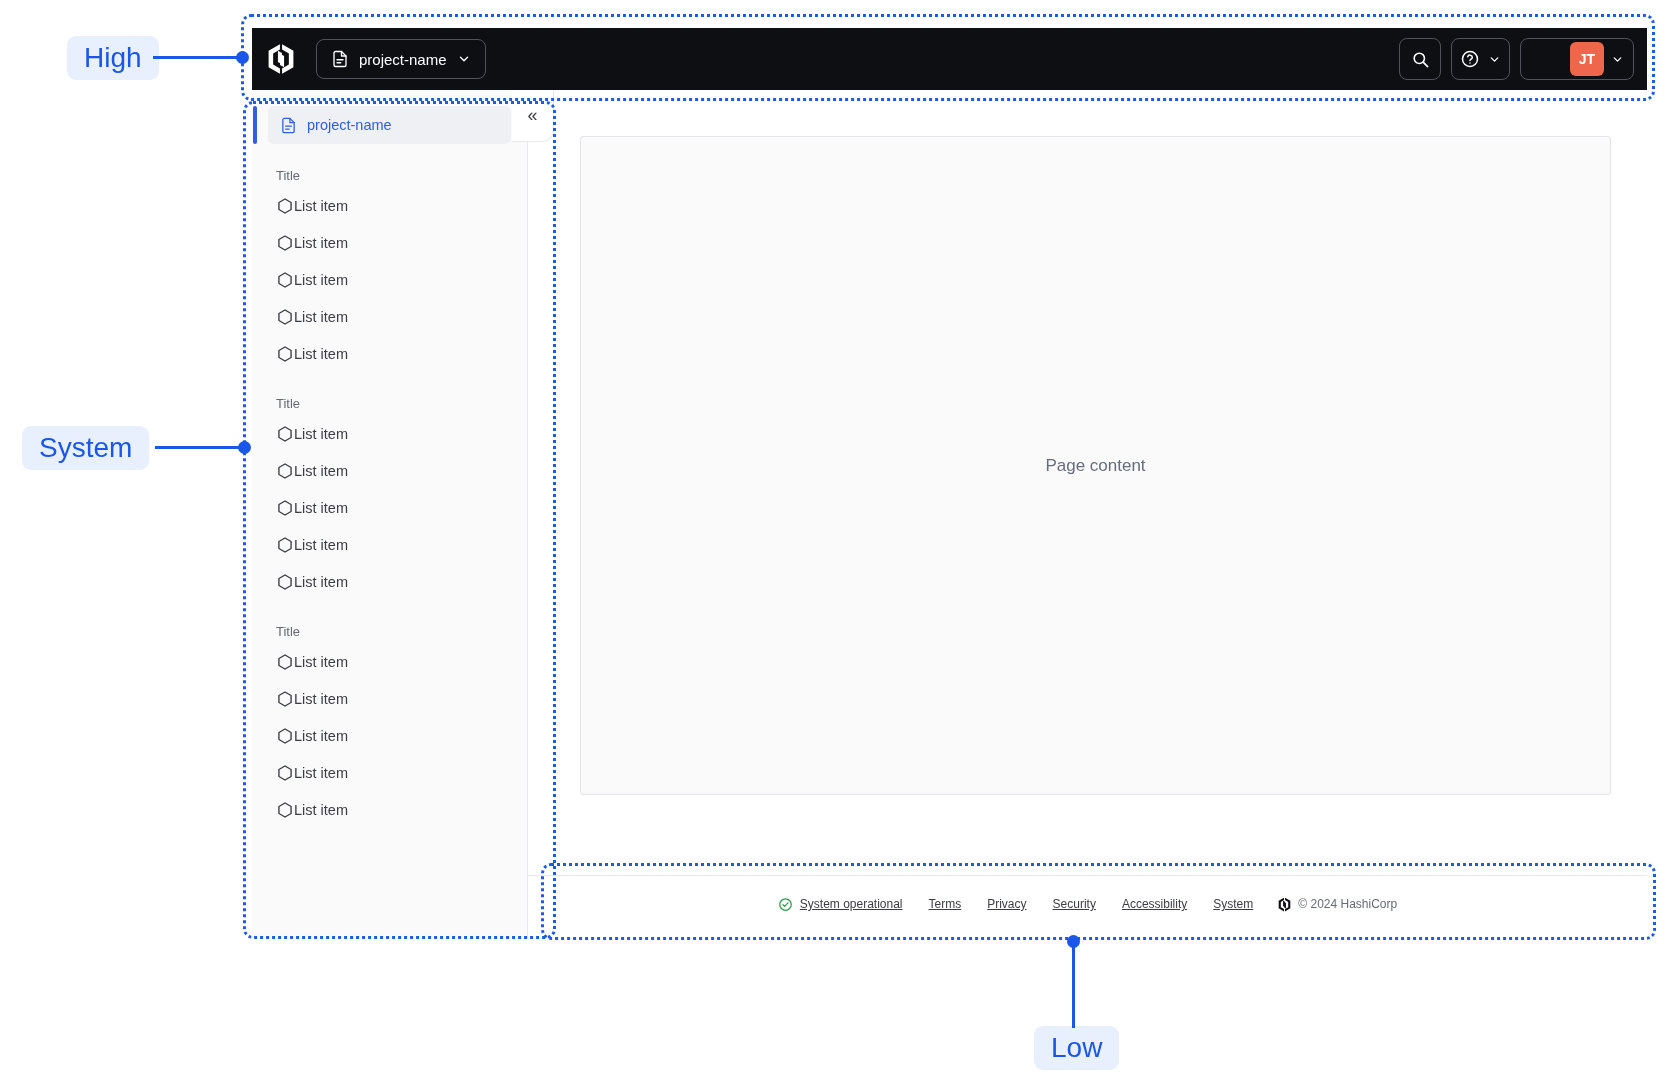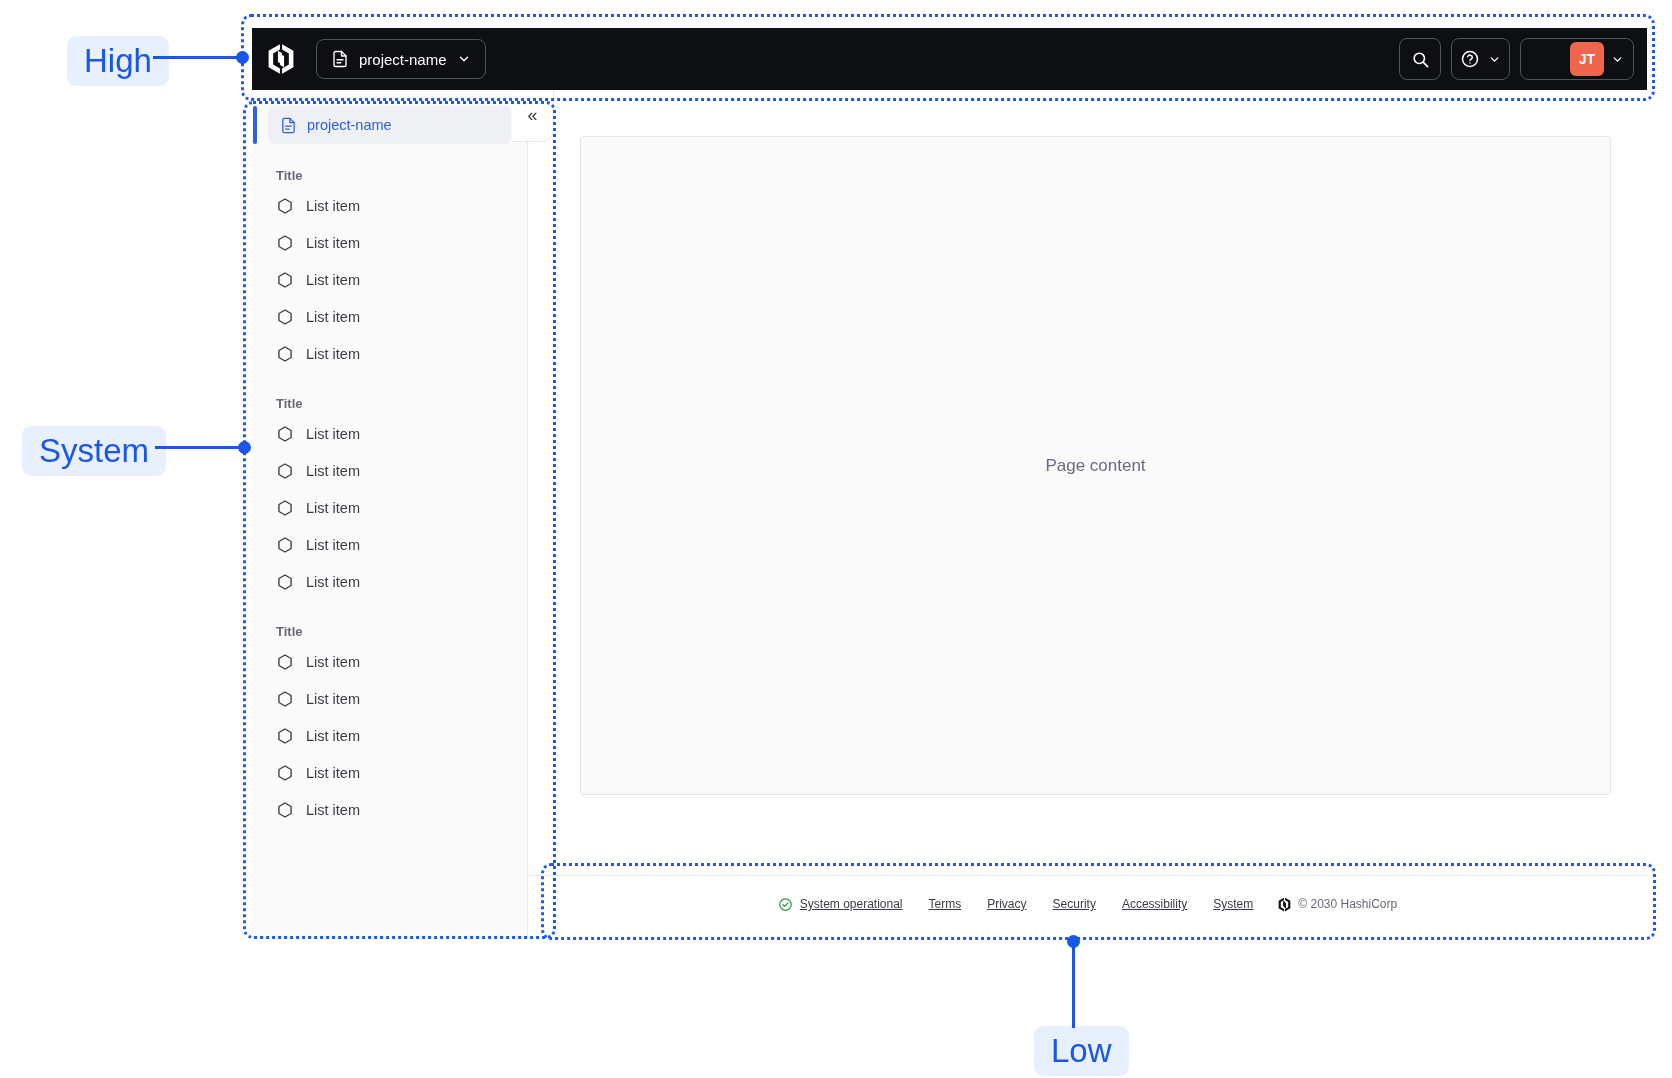--- a/index.html
+++ b/index.html
@@ -27,22 +27,22 @@
 
   
   .sidebar { position:absolute; left:252px; top:90px; width:276px; height:848px;
     background:#fafafa; border-right:1px solid #e7e8eb; padding-top:16px; }
   .active-bar { position:absolute; left:1px; top:16px; width:4px; height:38px;
     border-radius:3px; background:#2d5fe8; }
   .side-header { margin:0 16px; height:38px; background:#eff0f3; border-radius:6px;
     display:flex; align-items:center; gap:10px; padding:0 12px; color:#2d5fe8;
     font-size:14.5px; cursor:pointer; }
   .side-section { padding:0 16px; margin-top:24px; }
-  .side-title { font-size:13px; font-weight:700; color:#656a76; padding-left:8px; margin-bottom:4px; }
-  .side-item { height:37px; display:flex; align-items:center; gap:12px; padding-left:8px;
+  .side-title { font-size:13px; font-weight:400; color:#656a76; padding-left:8px; margin-bottom:4px; }
+  .side-item { height:37px; display:flex; align-items:center; gap:0; padding-left:8px;
     font-size:14.5px; color:#3b3d45; border-radius:6px; cursor:pointer; }
   .collapse-btn { position:absolute; left:512px; top:90px; width:42px; height:52px;
     background:#fff; border:none; border-right:1px solid #e7e8eb; border-bottom:1px solid #e7e8eb;
     border-bottom-right-radius:12px; color:#3b3d45; font-size:18px; cursor:pointer;
     display:flex; align-items:center; justify-content:center; font-family:inherit; }
 
   
   .content-box { position:absolute; left:580px; top:136px; width:1031px; height:659px;
     background:#fafafb; border:1px solid #e3e5e8; border-radius:3px;
     display:flex; align-items:center; justify-content:center; }
@@ -55,21 +55,21 @@
   .footer a { color:#3b3d45; text-decoration:underline; cursor:pointer; }
   .status { display:flex; align-items:center; gap:7px;justify-content:flex-end; }
   .copyright { display:flex; align-items:center; gap:6px; color:#656a76; margin-left:-2px; }
 
   
   .region { position:absolute; border:3px dotted #1c5be8; border-radius:10px; pointer-events:none; }
   .region-high   { left:241px; top:14px;  width:1414px; height:87px; }
   .region-medium { left:243px; top:101px; width:313px;  height:838px; }
   .region-low    { left:541px; top:863px; width:1115px; height:77px; }
   .pill { position:absolute; background:#e8f0fd; color:#1a57e8; border-radius:9px;
-    font-size:33px; font-weight:500; padding:5px 17px; line-height:1.2; }
+    font-size:28px; font-weight:500; padding:5px 17px; line-height:1.2; }
   .pill-high   { left:67px;   top:36px; }
   .pill-medium { left:22px;   top:426px; }
   .pill-low    { left:1034px; top:1026px; }
   .conn { position:absolute; background:#1a57e8; }
   .conn-high   { left:153px;  top:56px;  width:85px; height:3px; }
   .conn-medium { left:155px;  top:446px; width:85px; height:3px; }
   .conn-low    { left:1072px; top:944px; width:3px;  height:84px; }
   .dot { position:absolute; width:13px; height:13px; border-radius:50%; background:#1a57e8; }
   .dot-high   { left:236px;  top:51px; }
   .dot-medium { left:238px;  top:441px; }
@@ -266,21 +266,21 @@
     <a>Security</a>
     <a>Accessibility</a>
     <a>System</a>
     <span class="copyright">
       <svg width="15" height="15" viewBox="0 0 24 24" fill="#0d0f14">
         <path d="M11.2 1 2.7 5.9v12.2l8.5 4.9v-3.9L6.1 16.2V7.8l5.1-2.9z"></path>
         <path d="M12.8 1v3.9l5.1 2.9v8.4l-5.1 2.9V23l8.5-4.9V5.9z"></path>
         <path d="M9.7 5.8 12.7 7.55V16L9.7 14.25z"></path>
         <path d="M11.3 8 14.3 9.75v8.45L11.3 16.45z"></path>
       </svg>
-      <span>© 2030 HashiCorp</span>
+      <span>© 2024 HashiCorp</span>
     </span>
   </footer>
 
   <div class="region region-high"></div>
   <div class="region region-medium"></div>
   <div class="region region-low"></div>
 
   <div class="pill pill-high">High</div>
   <div class="conn conn-high"></div>
   <div class="dot dot-high"></div>

